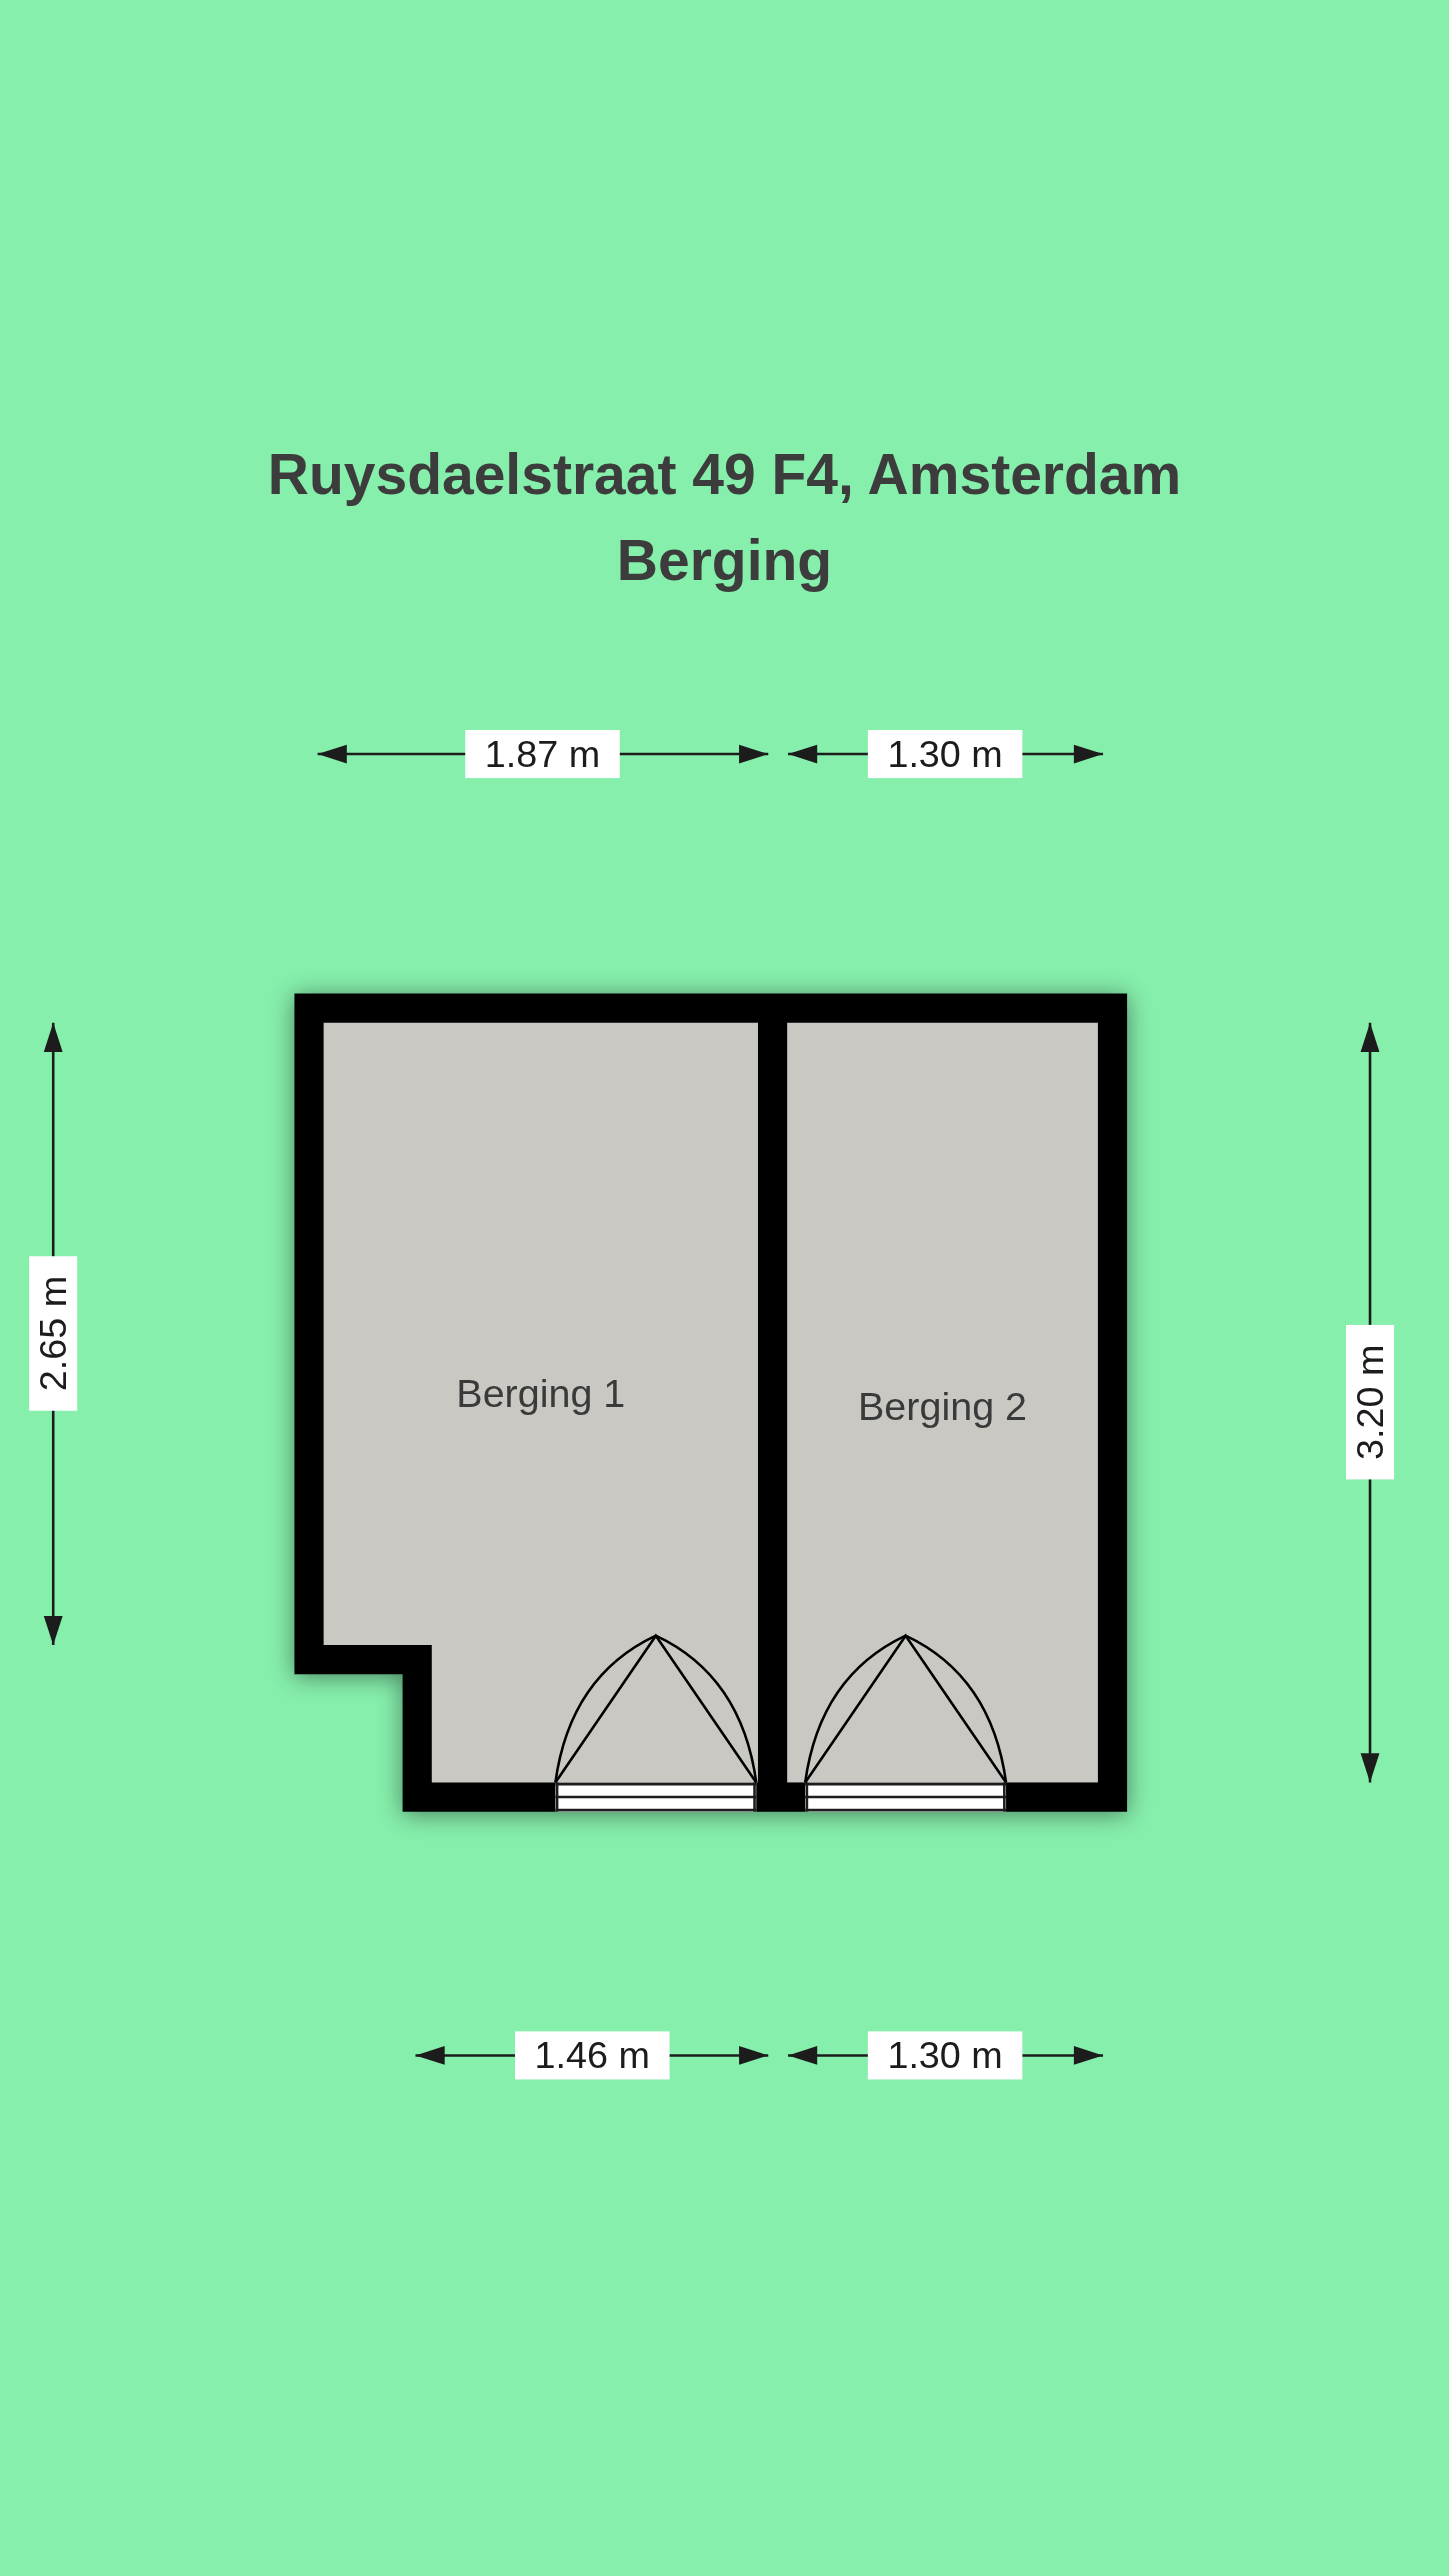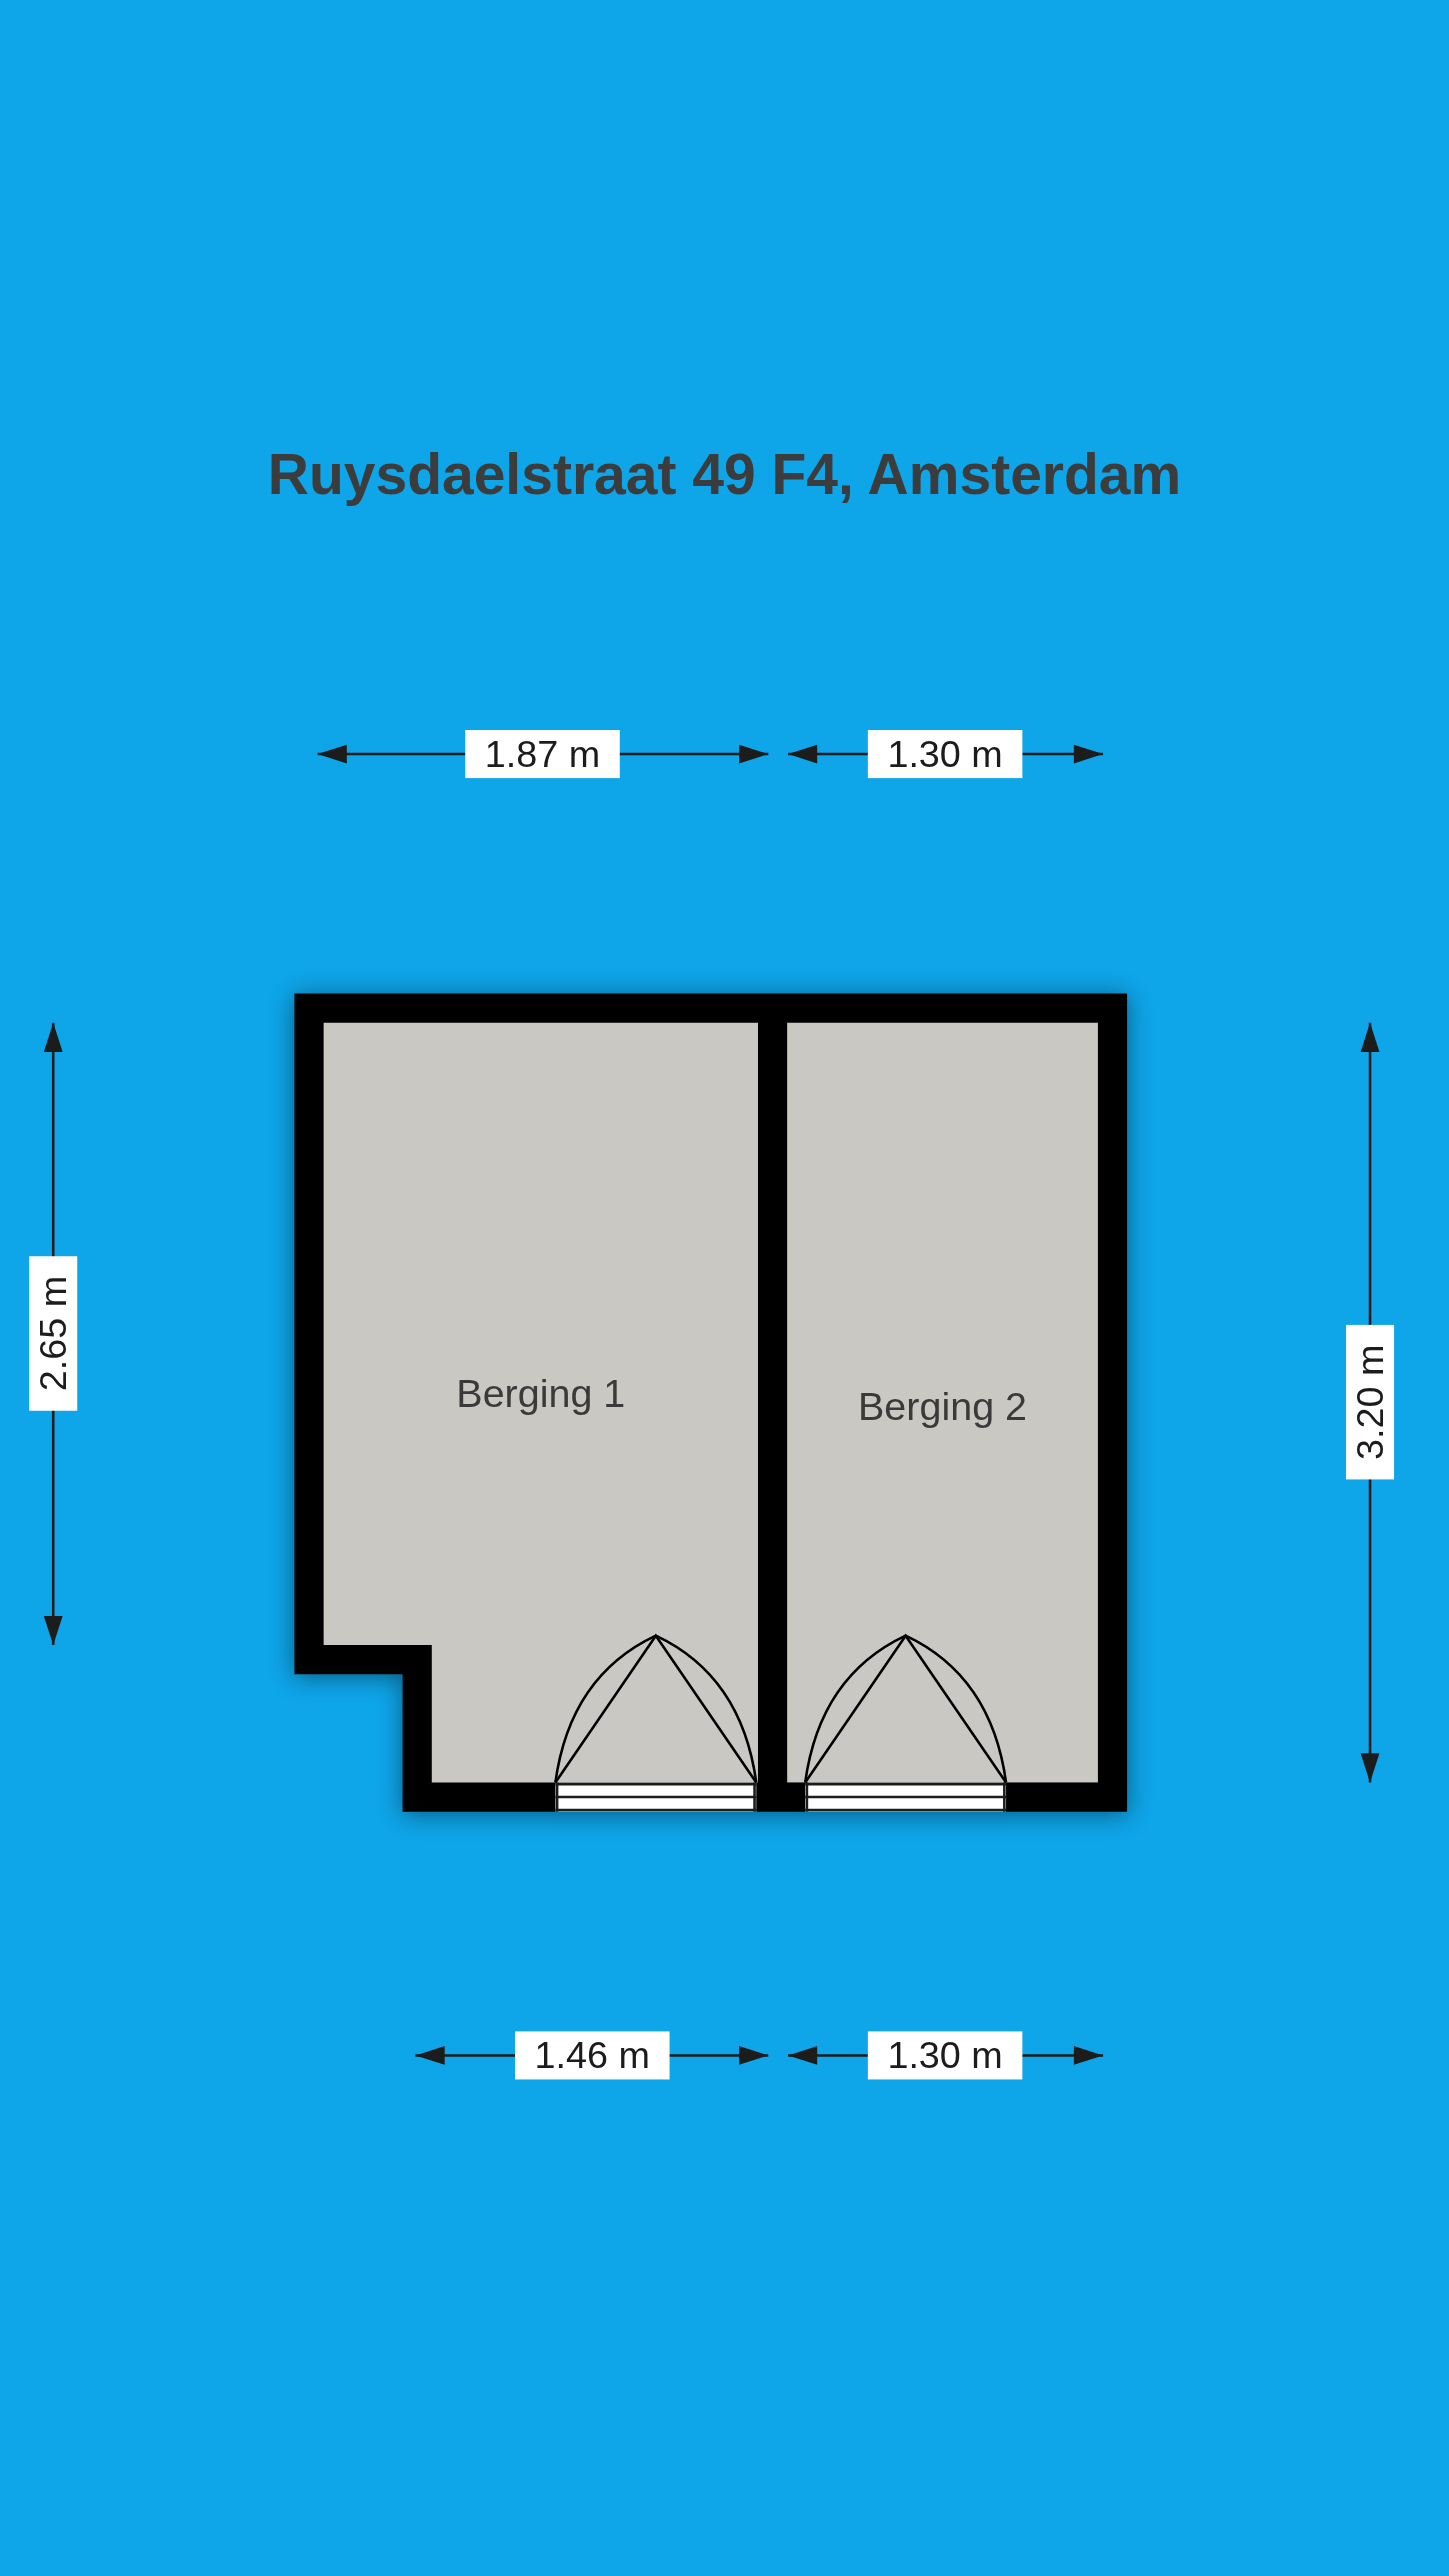--- a/index.html
+++ b/index.html
@@ -1,20 +1,20 @@
 <!DOCTYPE html>
 <html style="font-size:13.7px"><head>
 <meta charset="utf-8">
 <style>
   html, body { margin: 0; padding: 0; background: #ffffff; }
   .page {
     position: relative;
     width: 1449px;
     height: 2576px;
-    background: #0ea5e9;
+    background: #86efac;
     overflow: hidden;
     font-family: "Liberation Sans", sans-serif;
   }
   .title-block {
     position: absolute;
     top: 431px;
     left: 0;
     width: 100%;
     text-align: center;
     color: #3c3c3c;
@@ -51,20 +51,21 @@
   }
   .labelmask { fill: #ffffff; }
 </style>
 </head>
 <body>
 
 <div class="page">
 
   <div class="title-block">
     <div>Ruysdaelstraat 49 F4, Amsterdam</div>
+    <div>Berging</div>
   </div>
 
   <svg class="plan-svg" viewBox="0 0 1688 3000">
 
     <g class="plan-shadow">
 
       <polygon class="wall" points="343,1157 1313,1157 1313,2110 469,2110 469,1950 343,1950"></polygon>
 
       <polygon class="floor" points="377,1191 883,1191 883,2076 503,2076 503,1916 377,1916"></polygon>
 

